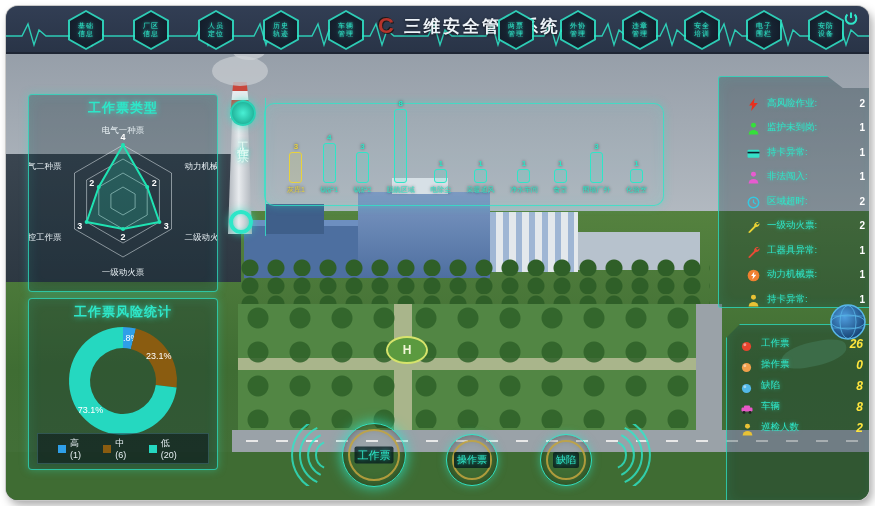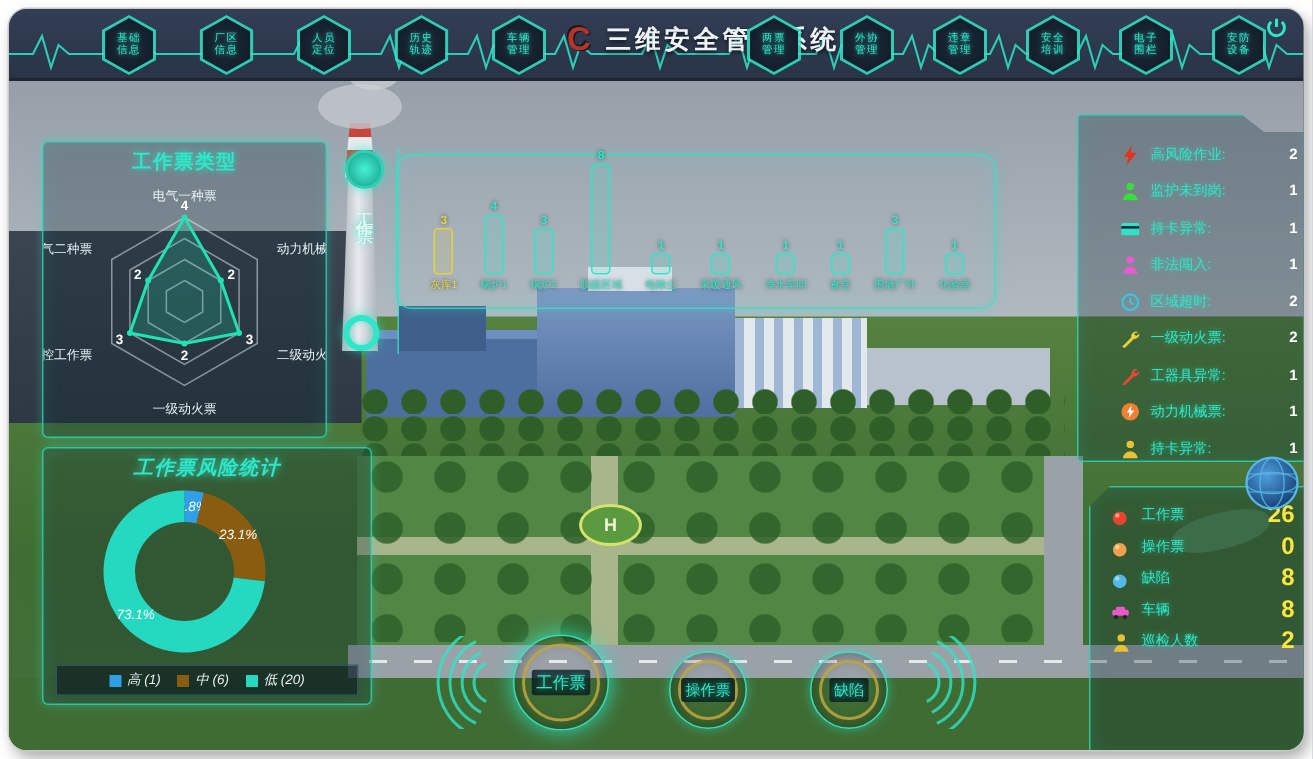--- a/index.html
+++ b/index.html
@@ -52,21 +52,21 @@
   .brand{position:absolute;left:372px;top:7px;display:flex;align-items:center;gap:10px;}
   .logo-c{color:#b5342c;font-size:22px;font-weight:900;text-shadow:1px 1px 0 #1a1a1a,-1px -1px 0 #1a1a1a;}
   .app-title{margin:0;color:#eef3f8;font-size:17px;font-weight:bold;letter-spacing:2.5px;text-shadow:0 1px 3px rgba(0,0,0,.7);}
   .power{position:absolute;right:10px;top:5px;width:16px;height:16px;cursor:pointer;}
   
   .panel{position:absolute;background:rgba(18,40,50,.30);border:1px solid rgba(46,230,200,.75);
          box-shadow:0 0 8px rgba(46,230,200,.35), inset 0 0 14px rgba(46,230,200,.12);z-index:20;}
   .panel-title{margin:4px 0 0;text-align:center;color:#2ee6c8;font-size:13px;font-weight:bold;letter-spacing:1px;
          text-shadow:0 0 6px rgba(46,230,200,.9);}
   .radar-panel{left:22px;top:88px;width:190px;height:198px;border-radius:4px;}
-  .risk-panel{left:22px;top:292px;width:220px;height:172px;border-radius:4px;font-style:italic;}
+  .risk-panel{left:22px;top:292px;width:190px;height:172px;border-radius:4px;}
   .legend{position:absolute;left:8px;right:8px;bottom:5px;display:flex;justify-content:center;gap:11px;
           background:rgba(8,18,28,.55);border:1px solid rgba(120,200,220,.25);padding:3px 20px;}
   .legend-item{display:flex;align-items:center;gap:4px;color:#e8f0f4;font-size:9px;}
   .legend-swatch{width:8px;height:8px;display:inline-block;}
   
   .left-tab{position:absolute;left:216px;top:92px;width:44px;height:138px;z-index:21;
             border-right:1px solid rgba(46,230,200,.8);}
   .tab-circle{position:absolute;left:8px;top:2px;width:26px;height:26px;border-radius:50%;
             background:radial-gradient(#49f0d4,#139e86);box-shadow:0 0 8px rgba(46,230,200,.8);border:2px solid rgba(46,230,200,.6);}
   .tab-label{position:absolute;left:12px;top:34px;writing-mode:vertical-rl;color:#e6fbf5;font-size:12px;
@@ -88,21 +88,21 @@
   .alert-icon{width:13px;height:13px;flex:0 0 13px;}
   .alert-label{flex:1;color:#2ee6c8;font-size:9.5px;text-shadow:0 0 4px rgba(46,230,200,.6);}
   .alert-value{color:#fff;font-size:10px;font-weight:bold;}
   .alert-rows{padding-top:14px;padding-left:16px;}
   
   .stats-panel{left:720px;top:318px;width:148px;height:182px;border-radius:3px;
                clip-path:polygon(14px 0,100% 0,100% 100%,0 100%,0 14px);}
   .stat-row{display:flex;align-items:center;gap:8px;height:21px;padding:0 10px 0 14px;}
   .stat-icon{width:12px;height:12px;flex:0 0 12px;}
   .stat-label{flex:1;color:#2ee6c8;font-size:9.5px;text-shadow:0 0 4px rgba(46,230,200,.6);}
-  .stat-value{color:#ffe53d;font-size:16px;font-weight:bold;}
+  .stat-value{color:#ffe53d;font-size:12px;font-weight:bold;font-style:italic;}
   .stat-rows{padding-top:8px;}
   .globe{position:absolute;left:822px;top:296px;width:40px;height:40px;z-index:25;}
   
   .ring-btn{position:absolute;border-radius:50%;border:1.5px solid rgba(46,230,200,.95);z-index:22;cursor:pointer;
             box-shadow:0 0 8px rgba(46,230,200,.5), inset 0 0 12px rgba(0,0,0,.4);}
   .ring-btn::before{content:"";position:absolute;inset:5px;border-radius:50%;border:2px solid rgba(195,165,62,.85);}
   .ring-btn .ring-label{position:absolute;left:50%;top:50%;transform:translate(-50%,-50%);
             background:rgba(5,24,28,.78);color:#2ee6c8;font-size:10px;padding:1px 3px;border-radius:2px;
             white-space:nowrap;text-shadow:0 0 4px rgba(46,230,200,.8);}
   .btn-0{left:336px;top:417px;width:64px;height:64px;}

